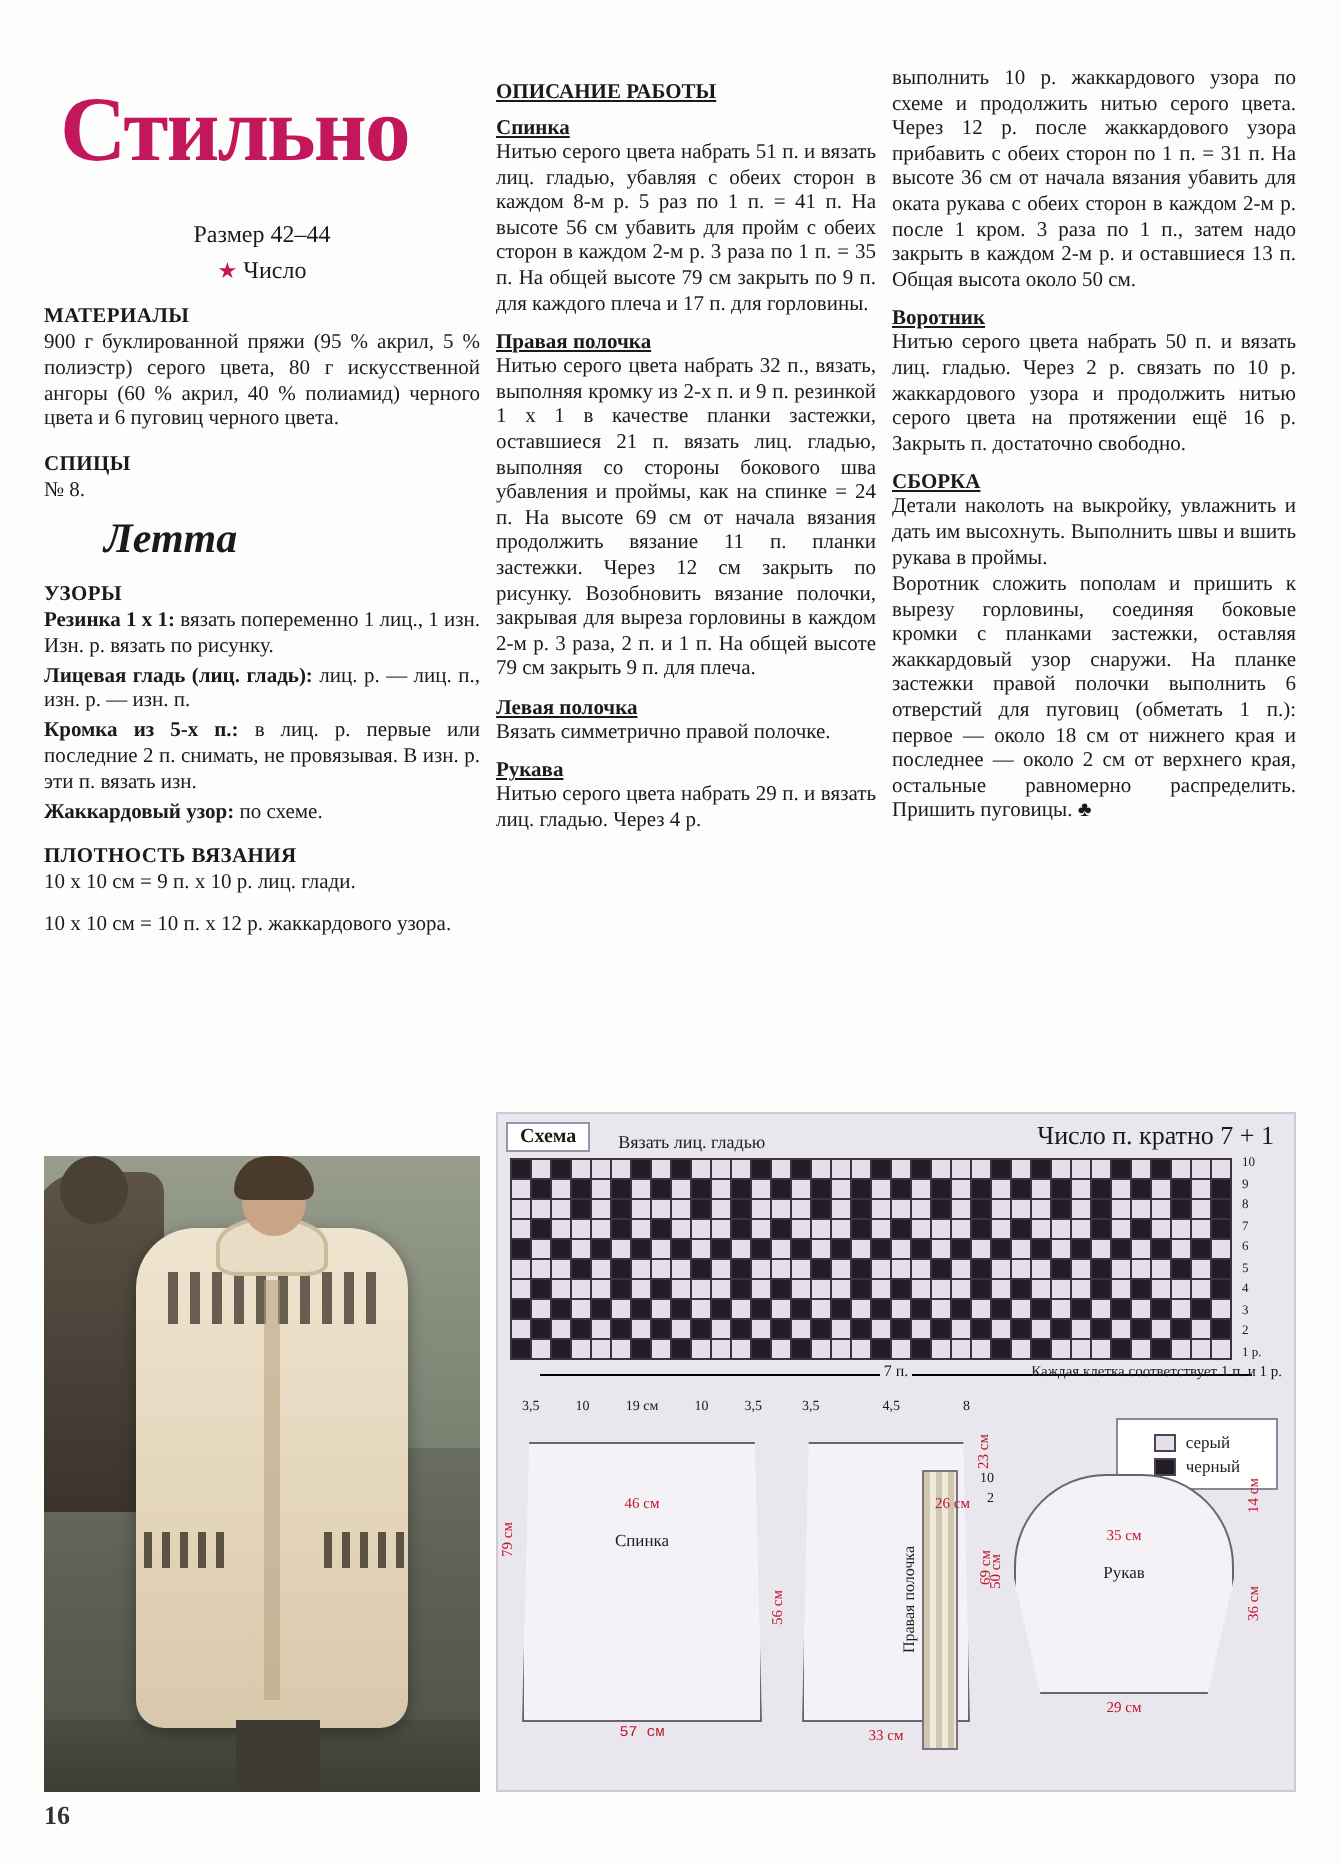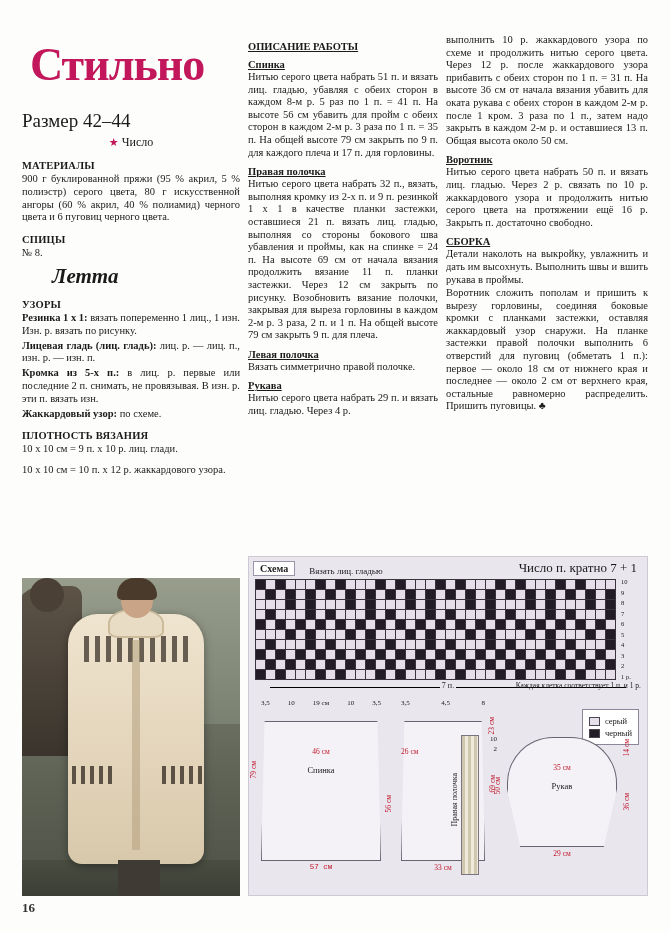--- a/index.html
+++ b/index.html
@@ -24,22 +24,22 @@
   .title {
     font-family:"Liberation Serif", serif;
     font-weight:bold;
     font-size:46px;
     color:#c2185b;
     letter-spacing:-1px;
     margin:42px 0 0 8px;
     line-height:1;
   }
   .size-line {
-    text-align:left;
-    font-size:19px;
+    text-align:center;
+    font-size:12px;
     margin-top:22px;
     font-family:"Liberation Serif", serif;
   }
   .simple-line {
     text-align:center;
     font-size:12px;
     margin-top:3px;
   }
   .star { color:#c2185b; font-size:11px; }
 
@@ -195,21 +195,21 @@
     font-size:6.5px; line-height:1;
     display:flex; flex-direction:column; justify-content:space-between;
     height:100%;
   }
   .repeat-mark {
     text-align:center; font-size:8px; margin-top:1px;
   }
   .legend {
     position:absolute; right:8px; top:152px;
     background:#fff; border:1px solid #8d8598;
-    padding:4px 6px; font-size:8.5px;
+    padding:4px 18px; font-size:8.5px;
   }
   .legend div { display:flex; align-items:center; gap:5px; margin:2px 0;}
   .sw { width:11px; height:9px; border:1px solid #4a4350; display:inline-block;}
   .sw.g { background:#e6dfe9; }
   .sw.k { background:#221c26; }
 
   
   .schem { position:absolute; }
   .shape {
     background:#f4f2f6;
@@ -724,21 +724,21 @@
         <span>3,5</span>
         <span>4,5</span>
         <span>8</span>
       </div>
       <div style="position:relative;">
         <div class="shape" style="height:140px;margin-top:14px;clip-path:polygon(4% 0,96% 0,100% 100%,0% 100%);"></div>
         <div style="position:absolute;right:6px;top:14px;width:18px;height:140px;
                     background:repeating-linear-gradient(90deg,#cfc7b0 0 3px,#efe9da 3px 6px);
                     border:1px solid #7a7480;"></div>
         <div class="vert" style="position:absolute;top:52px;right:26px;font-size:8px;">Правая полочка</div>
-        <div class="dim-red" style="position:absolute;top:26px;left:0;width:100%;text-align:left;">26 см</div>
+        <div class="dim-red" style="position:absolute;top:26px;left:0;width:100%;text-align:right;">26 см</div>
         <div class="dim-red" style="position:absolute;top:142px;left:0;width:100%;text-align:center;">33 см</div>
         <div class="dim-red vert" style="position:absolute;top:54px;right:-12px;">69 см</div>
         <div style="position:absolute;top:14px;right:-12px;font-size:7px;">10</div>
         <div style="position:absolute;top:24px;right:-12px;font-size:7px;">2</div>
       </div>
     </div>
 
     <div class="schem" style="left:258px; top:180px; width:110px;">
       <div style="position:relative;">
         <div class="shape" style="height:52px;border-radius:46px 46px 0 0;border-bottom:none;"></div>

